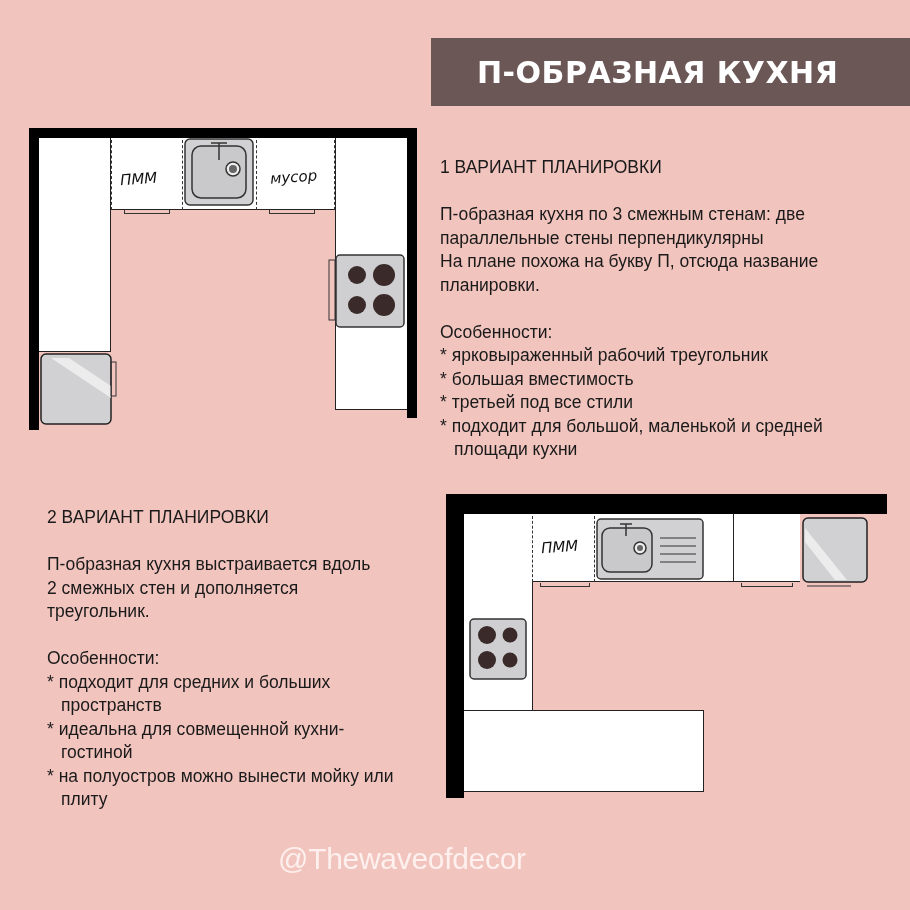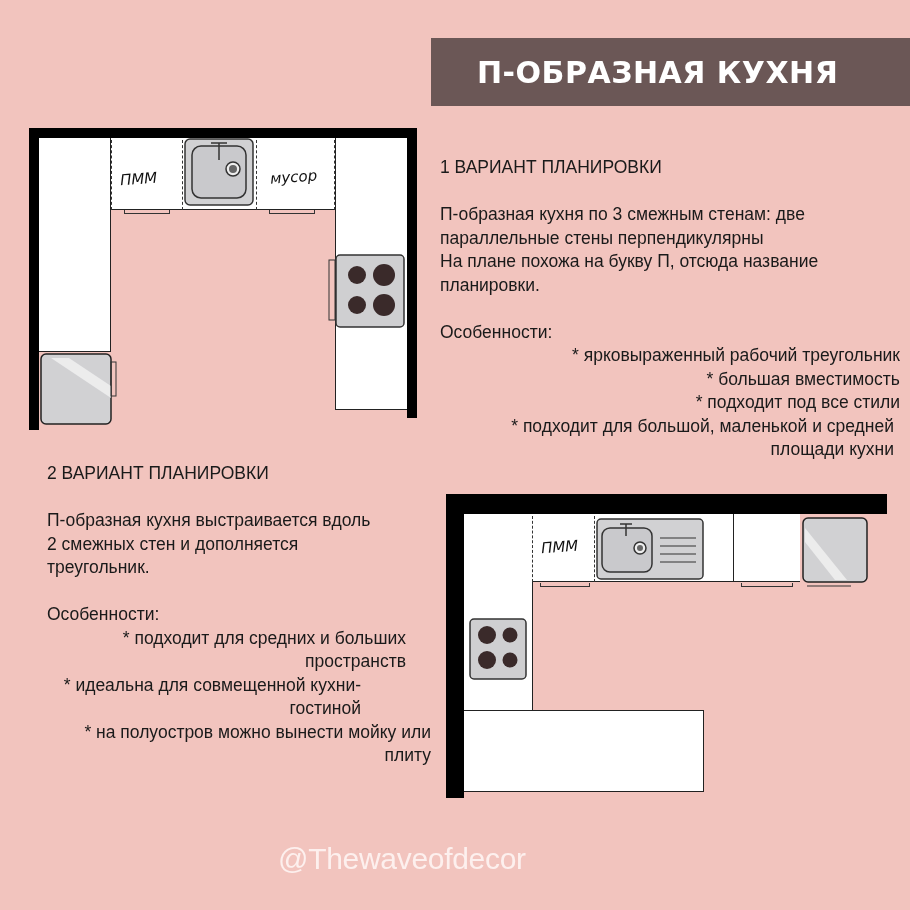--- a/index.html
+++ b/index.html
@@ -6,21 +6,21 @@
   body { width:910px; height:910px; background:#f2c4be; position:relative; overflow:hidden;
          font-family:"Liberation Sans", sans-serif; color:#1a1a1a; }
   .abs { position:absolute; }
   .title-bar { left:431px; top:38px; width:479px; height:68px; background:#6b5756;
                display:flex; align-items:center;padding-left:6px; }
   .title-bar span { color:#fff; font-family:"DejaVu Sans", sans-serif; font-weight:bold;
                     font-size:30px; letter-spacing:0.5px; margin-left:40px; }
   .text { font-size:17.5px; line-height:23.5px; }
   .text p { margin:0; }
   .text .gap { height:23.5px; }
-  .text .bullet { padding-left:14px; text-indent:-14px;text-align:right; }
+  .text .bullet { padding-left:14px; text-indent:-14px; }
   .watermark { left:278px; top:842px; color:#fdf0ee; font-size:30px; letter-spacing:-0.3px; }
   .plan { position:absolute; }
   .wall { position:absolute; background:#000; }
   .counter { position:absolute; background:#fff; border:1.5px solid #222; box-sizing:border-box; }
   .dash { position:absolute; border-left:1.5px dashed #333; }
   .handwrite { position:absolute; font-family:"DejaVu Sans", sans-serif; font-size:15px;
                font-style:italic; color:#111; transform:rotate(-4deg); }
 </style>
 </head>
 <body>
@@ -33,25 +33,25 @@
   <p>1 ВАРИАНТ ПЛАНИРОВКИ</p>
   <div class="gap"></div>
   <p>П-образная кухня по 3 смежным стенам: две</p>
   <p>параллельные стены перпендикулярны</p>
   <p>На плане похожа на букву П, отсюда название</p>
   <p>планировки.</p>
   <div class="gap"></div>
   <p>Особенности:</p>
   <p class="bullet">* ярковыраженный рабочий треугольник</p>
   <p class="bullet">* большая вместимость</p>
-  <p class="bullet">* подходит под все стили</p>
+  <p class="bullet">* третьей под все стили</p>
   <p class="bullet" style="width:440px">* подходит для большой, маленькой и средней площади кухни</p>
 </div>
 
-<div class="abs text" style="left:47px; top:462px; width:375px;">
+<div class="abs text" style="left:47px; top:506px; width:375px;">
   <p>2 ВАРИАНТ ПЛАНИРОВКИ</p>
   <div class="gap"></div>
   <p>П-образная кухня выстраивается вдоль</p>
   <p>2 смежных стен и дополняется</p>
   <p>треугольник.</p>
   <div class="gap"></div>
   <p>Особенности:</p>
   <p class="bullet" style="width:345px">* подходит для средних и больших пространств</p>
   <p class="bullet" style="width:300px">* идеальна для совмещенной кухни-гостиной</p>
   <p class="bullet" style="width:370px">* на полуостров можно вынести мойку или плиту</p>

